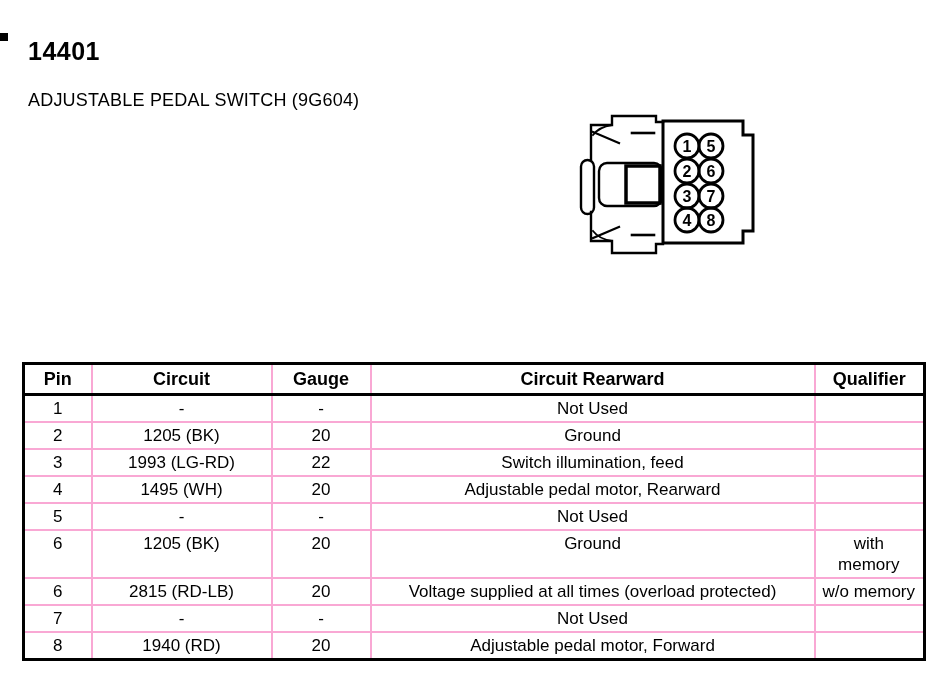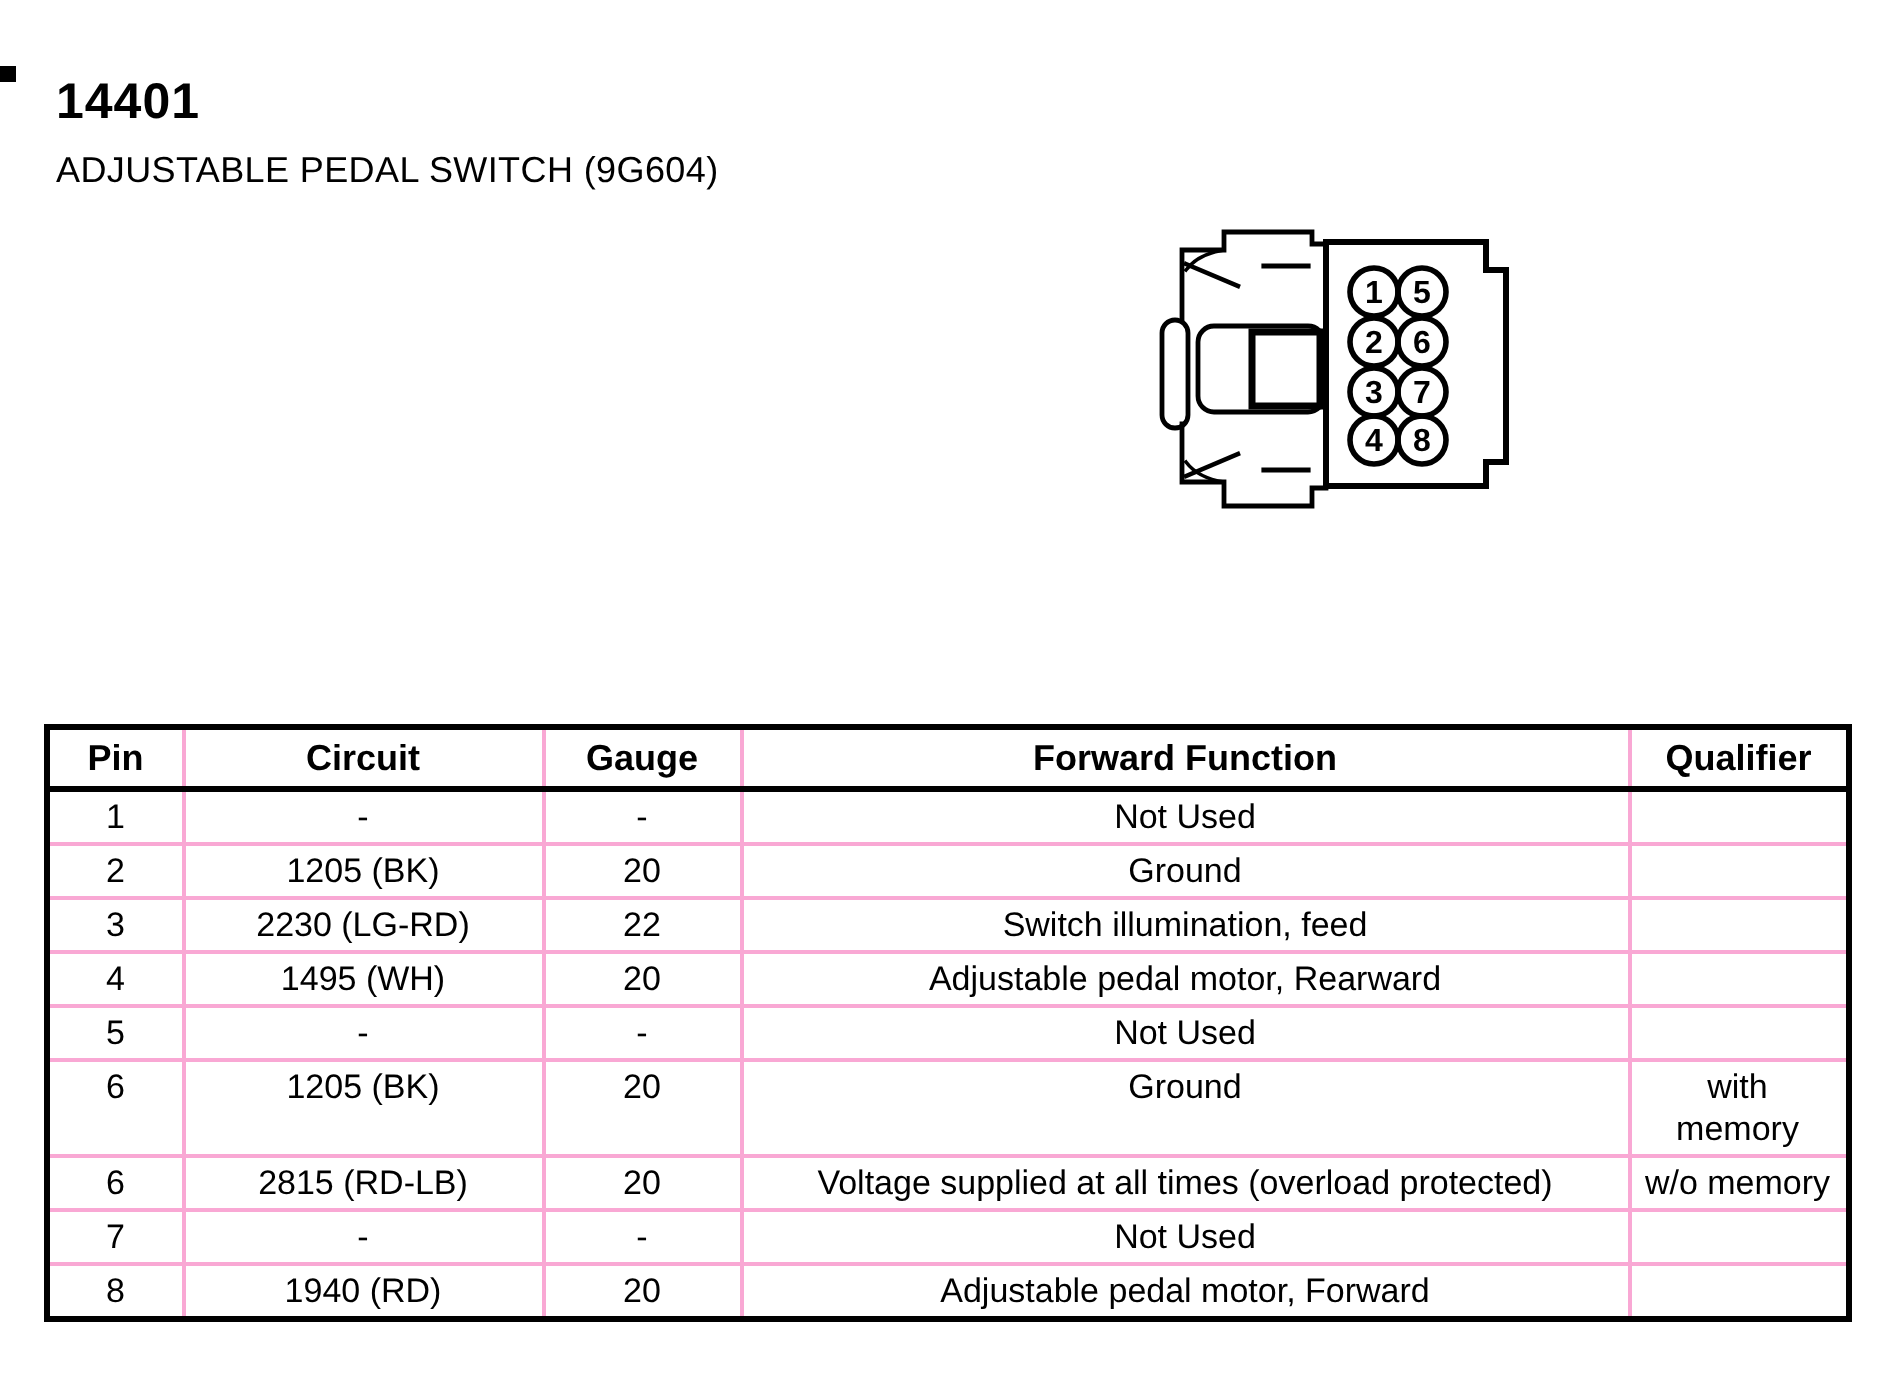--- a/index.html
+++ b/index.html
@@ -32,21 +32,21 @@
   }
   .part-number {
     font-size: 25px;
     font-weight: bold;
     margin-top: 17px;
     letter-spacing: 0.5px;
   }
   .component-name {
     font-size: 18px;
     font-weight: normal;
-    margin-top: 9px;
+    margin-top: 24px;
     letter-spacing: 0.2px;
   }
   .connector-art {
     position: absolute;
     left: 578px; top: 108px;
   }
   .pin-table {
     position: absolute;
     left: 22px; top: 362px;
     width: 901px;
@@ -137,42 +137,42 @@
       <col style="width:180px">
       <col style="width:99px">
       <col style="width:444px">
       <col style="width:110px">
   </colgroup>
   <thead>
     <tr>
       <th>Pin</th>
       <th>Circuit</th>
       <th>Gauge</th>
-      <th>Forward Function</th>
+      <th>Circuit Rearward</th>
       <th>Qualifier</th>
     </tr>
   </thead>
   <tbody id="pin-rows">
       <tr>
         <td class="c0">1</td>
         <td class="c1">-</td>
         <td class="c2">-</td>
         <td class="c3">Not Used</td>
         <td class="c4"></td>
       </tr>
       <tr>
         <td class="c0">2</td>
         <td class="c1">1205 (BK)</td>
         <td class="c2">20</td>
         <td class="c3">Ground</td>
         <td class="c4"></td>
       </tr>
       <tr>
         <td class="c0">3</td>
-        <td class="c1">2230 (LG-RD)</td>
+        <td class="c1">1993 (LG-RD)</td>
         <td class="c2">22</td>
         <td class="c3">Switch illumination, feed</td>
         <td class="c4"></td>
       </tr>
       <tr>
         <td class="c0">4</td>
         <td class="c1">1495 (WH)</td>
         <td class="c2">20</td>
         <td class="c3">Adjustable pedal motor, Rearward</td>
         <td class="c4"></td>

